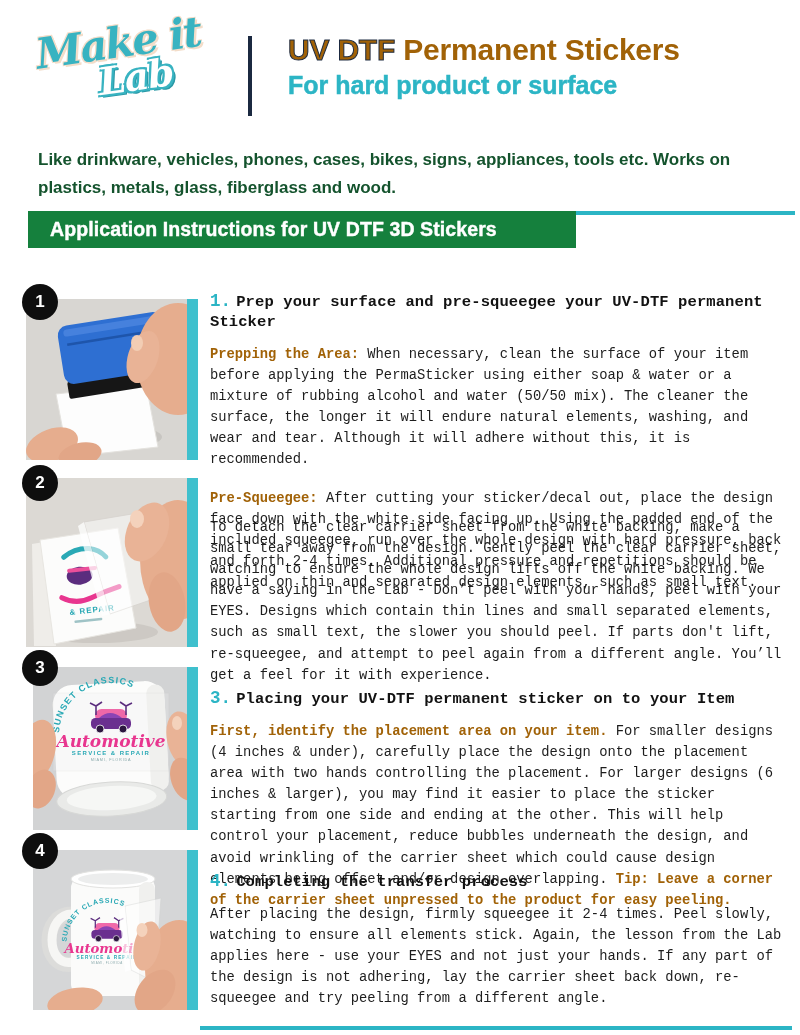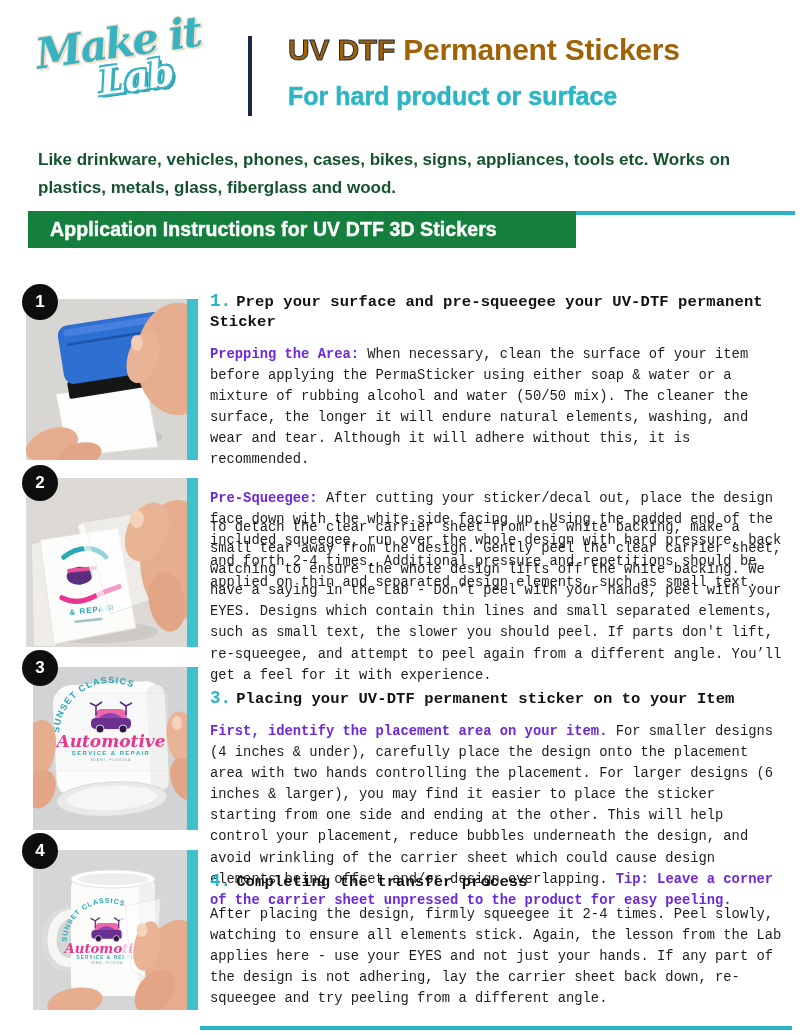--- a/index.html
+++ b/index.html
@@ -12,21 +12,21 @@
     font-size:42px;line-height:42px;color:#38b3c1;letter-spacing:-2px;
     text-shadow:2px 2px 0 #f3ddc9,-1px -1px 0 #f3ddc9,1px -1px 0 #f3ddc9,-1px 1px 0 #f3ddc9;}
   .logo-l2{display:block;text-align:center;margin-top:-4px;margin-left:26px;font-family:"DejaVu Serif",serif;
     font-style:italic;font-weight:bold;font-size:38px;line-height:38px;color:#ffffff;letter-spacing:-1px;
     text-shadow:-2px -2px 0 #38b3c1,2px -2px 0 #38b3c1,-2px 2px 0 #38b3c1,2px 2px 0 #38b3c1,3px 3px 0 #2a98a5;}
   .hdr-divider{position:absolute;left:248px;top:36px;width:4px;height:80px;background:#1b2940;}
   .titles{position:absolute;left:288px;top:32px;}
   .title{margin:0;font-size:30px;line-height:36px;color:#a16207;letter-spacing:-0.2px;font-weight:bold;}
   .t-strong{-webkit-text-stroke:1px #1b2940;}
   .t-rest{font-weight:600;}
-  .subtitle{margin:14px 0 0;font-size:25px;line-height:28px;font-weight:bold;color:#2cb5c5;
+  .subtitle{margin:3px 0 0;font-size:25px;line-height:28px;font-weight:bold;color:#2cb5c5;
     -webkit-text-stroke:0.5px #2cb5c5;}
 
   .intro{position:absolute;left:38px;top:146px;width:742px;margin:0;
     font-size:17px;line-height:1.65;font-weight:bold;color:#14532d;}
 
   .banner{position:absolute;left:28px;top:211px;width:548px;height:37px;background:#15803d;
     color:#fff;font-weight:bold;font-size:19.5px;line-height:37px;padding-left:22px;box-sizing:border-box;
     -webkit-text-stroke:0.4px #fff;letter-spacing:0.1px;}
   .banner-tail{position:absolute;left:576px;top:211px;width:219px;height:4px;background:#2cb5c5;}
   .bottom-line{position:absolute;left:200px;top:1026px;width:592px;height:4px;background:#2cb5c5;}
@@ -44,21 +44,21 @@
   .photo-4{left:33px;top:850px;width:154px;height:160px;}
   .bar{position:absolute;width:11px;background:#3fc0cd;z-index:2;}
   .bar-1{left:187px;top:299px;height:161px}.bar-2{left:187px;top:478px;height:169px}
   .bar-3{left:187px;top:667px;height:163px}.bar-4{left:187px;top:850px;height:160px}
 
   .step-content{position:absolute;left:210px;width:578px;font-family:Liberation Mono, monospace;}
   .sc-1{top:291px}.sc-2{top:517px}.sc-3{top:688px}.sc-4{top:871px}
   .step-h{margin:0 0 12px;font-size:15.5px;line-height:20px;color:#121212;font-weight:bold;letter-spacing:0.1px;}
   .step-h .num{color:#2cb5c5;font-size:17.5px;margin-right:5px;}
   .body{margin:0 0 17px;font-size:13.8px;line-height:1.53;color:#1d1d1d;}
-  .body b{color:#6d28d9;margin-top:23px;}
+  .body b{color:#a16207;margin-top:23px;}
 </style>
 </head>
 <body>
 
 <div class="page">
 
   <div class="logo">
     <span class="logo-l1">Make it</span>
     <span class="logo-l2">Lab</span>
   </div>

